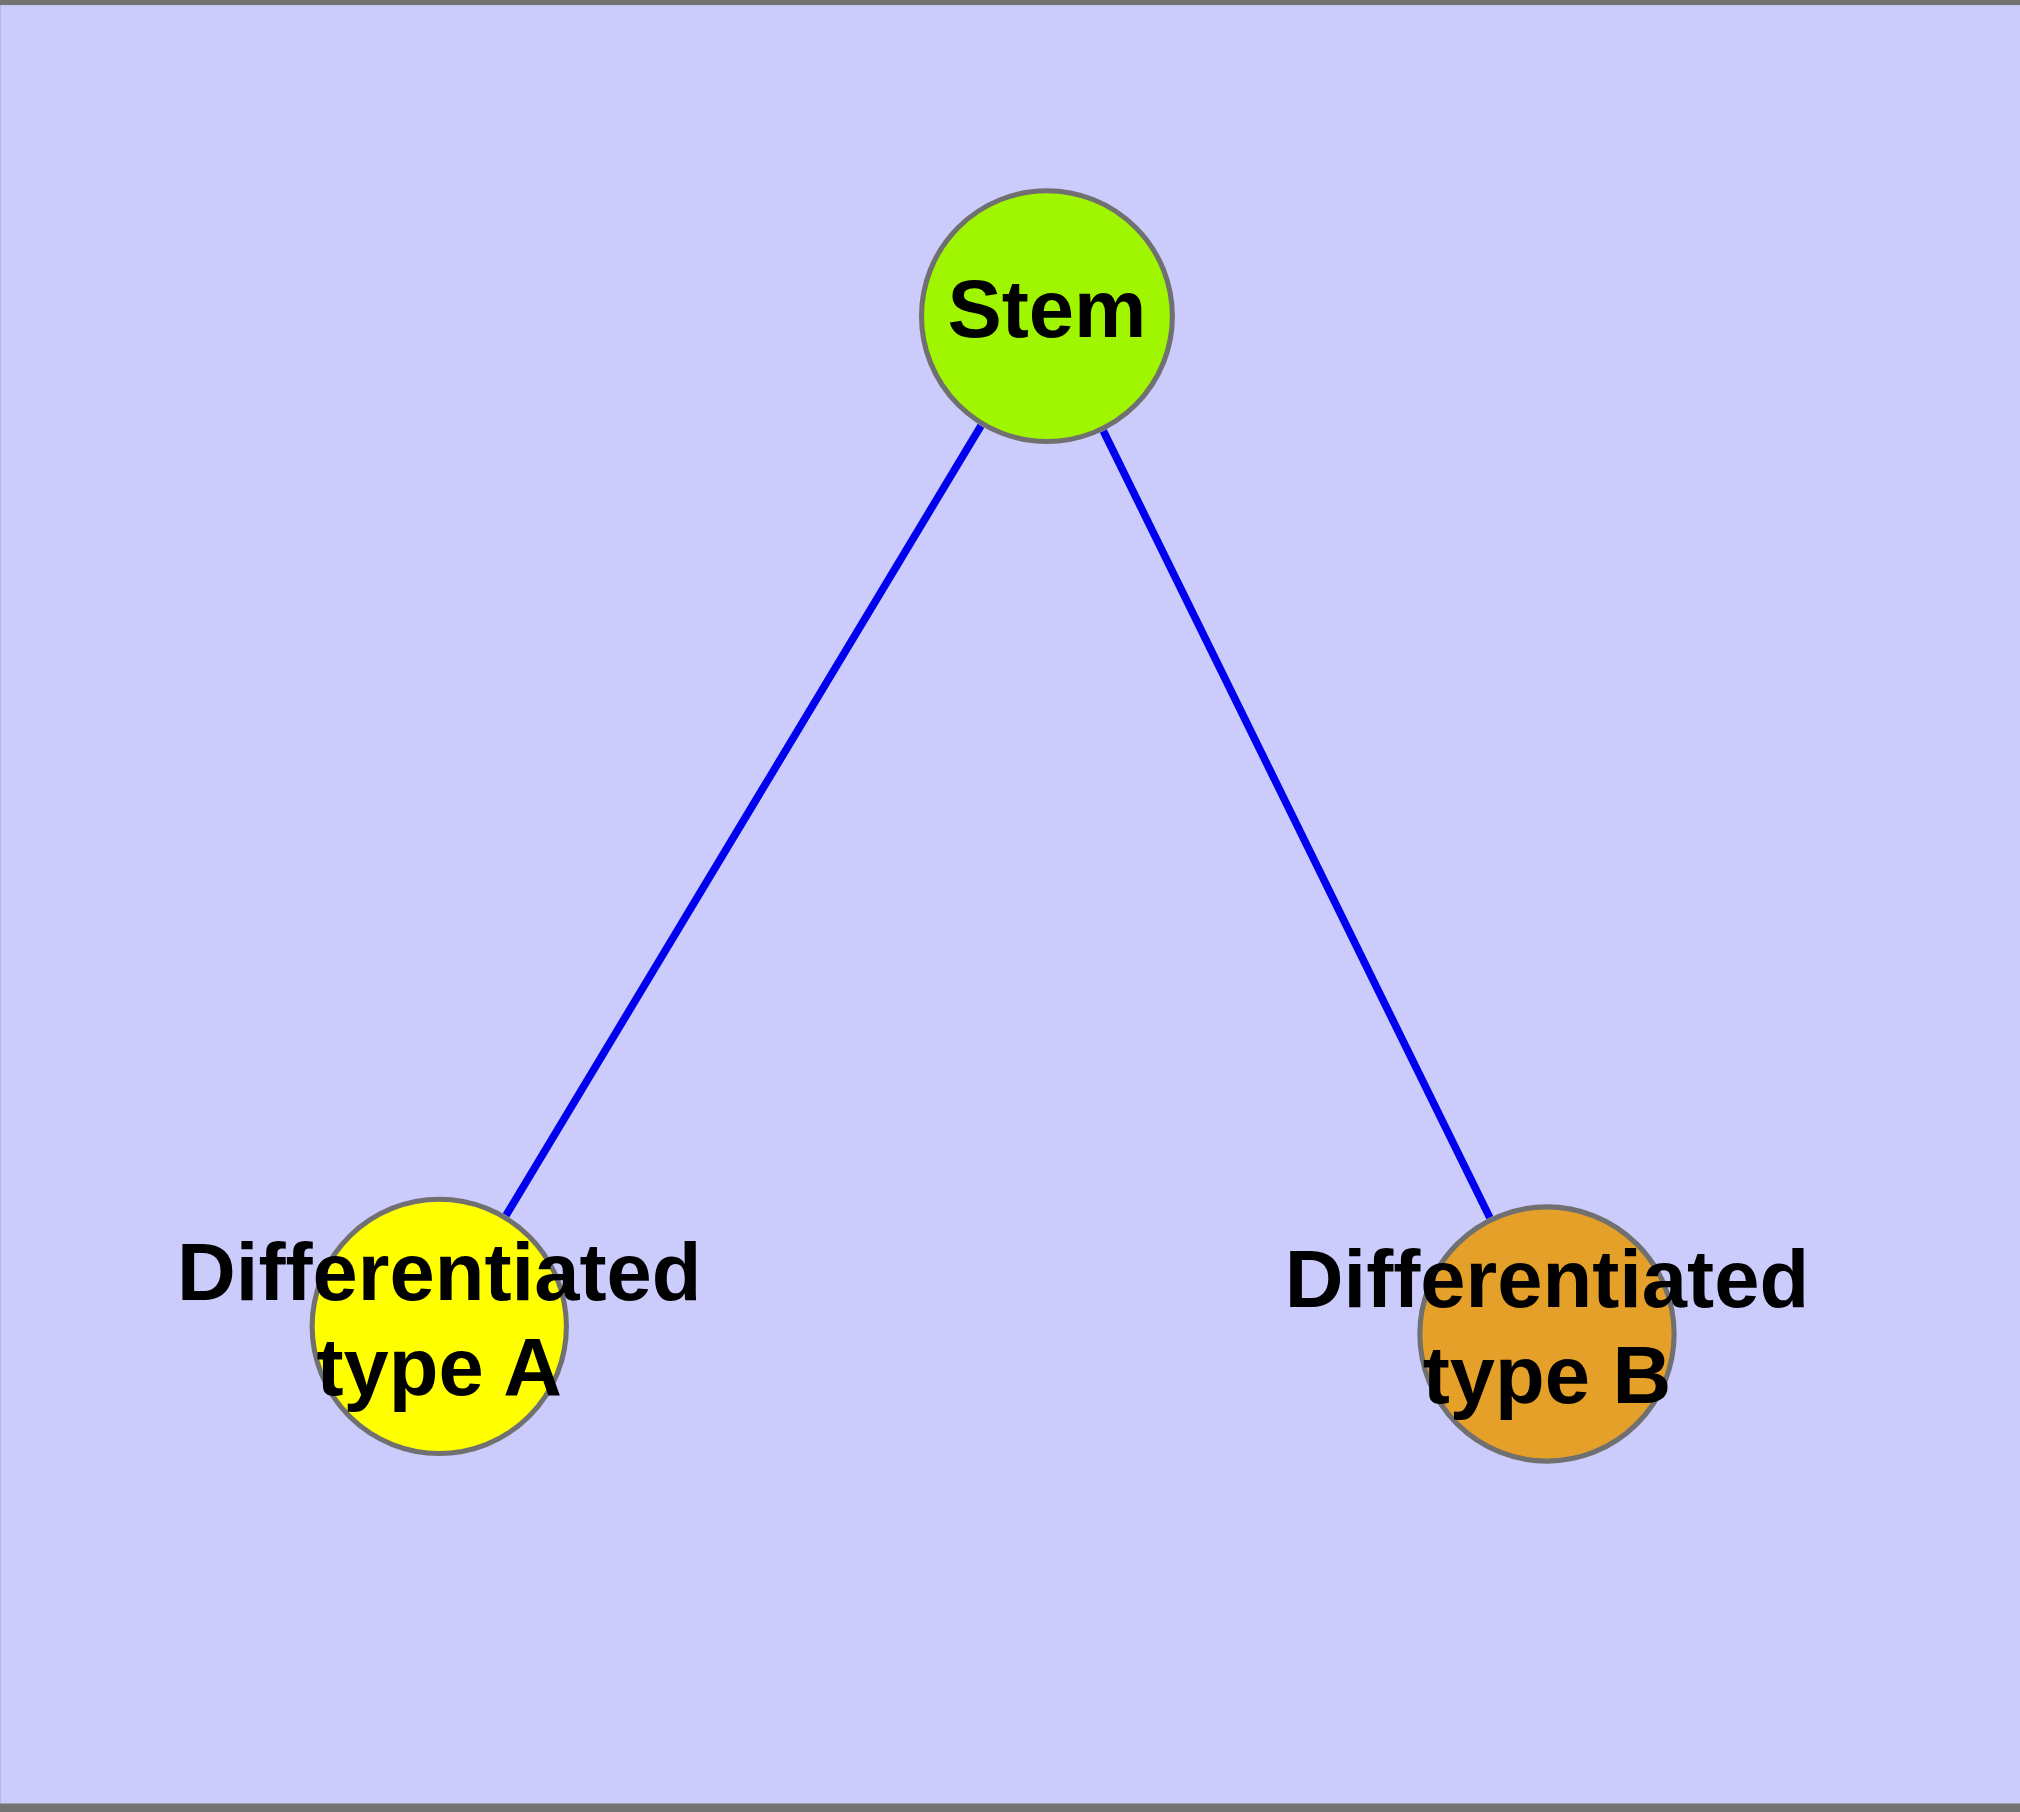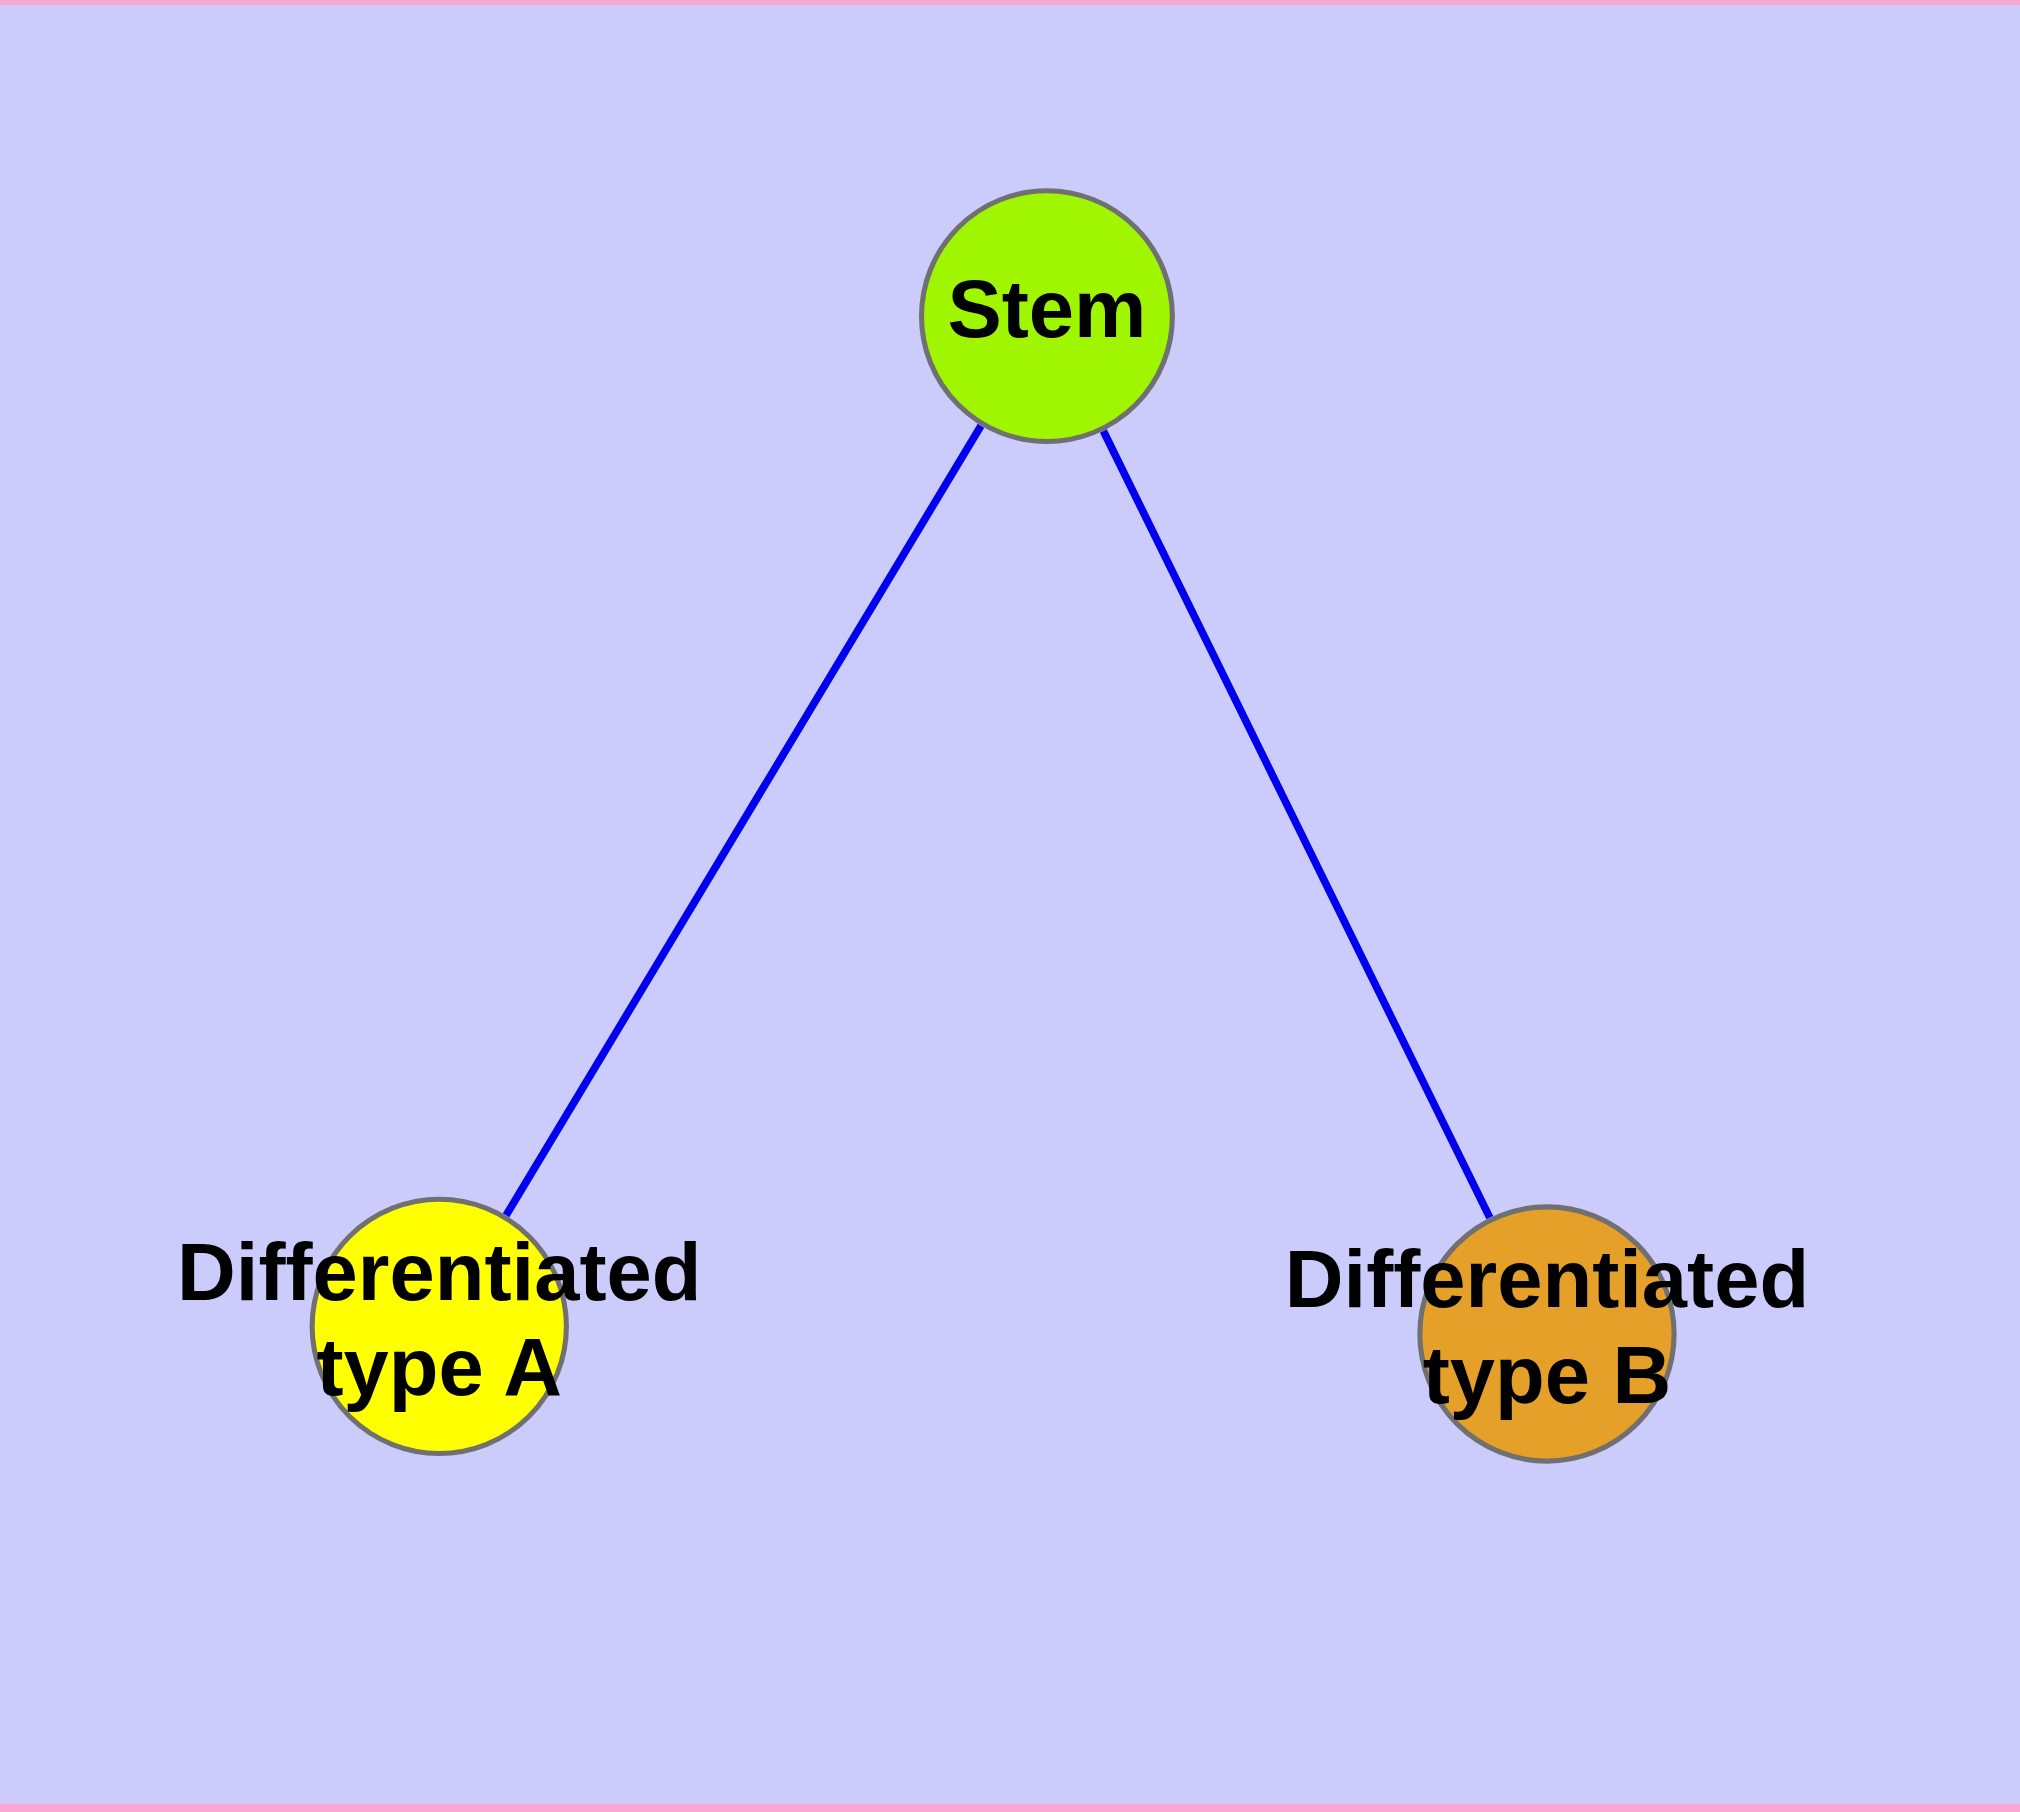--- a/index.html
+++ b/index.html
@@ -32,21 +32,21 @@
     font-weight: bold;
     fill: #000000;
     text-anchor: middle;
     dominant-baseline: middle;
     paint-order: normal;
   }
 </style>
 </head>
 <body>
 
-<div id="graph-canvas" style="background: #f9a8d4;">
+<div id="graph-canvas" style="background: #737373;">
   <svg id="graph-svg" viewBox="0 0 2384 2138" xmlns="http://www.w3.org/2000/svg">
     <rect id="bg-rect" x="0" y="6" width="2384" height="2122" fill="#ccccfc"></rect>
     <g id="edge-layer">
         <line x1="1157.1675156990889" y1="502.39514823805575" x2="596.8633781327112" y2="1433.8910087389236" stroke="#0000ee" stroke-width="9" stroke-linecap="butt"></line>
         <line x1="1301.5796756300856" y1="508.52913632497103" x2="1757.538474361569" y2="1436.675775776685" stroke="#0000ee" stroke-width="9" stroke-linecap="butt"></line>
       </g>
     <g id="node-layer">
         <g>
           <circle cx="1235" cy="373" r="148" fill="#a0f500" stroke="#707070" stroke-width="6"></circle>
           <text class="node-label" x="1235" y="373" font-size="96" fill="#000000"><tspan x="1235">Stem</tspan></text>

